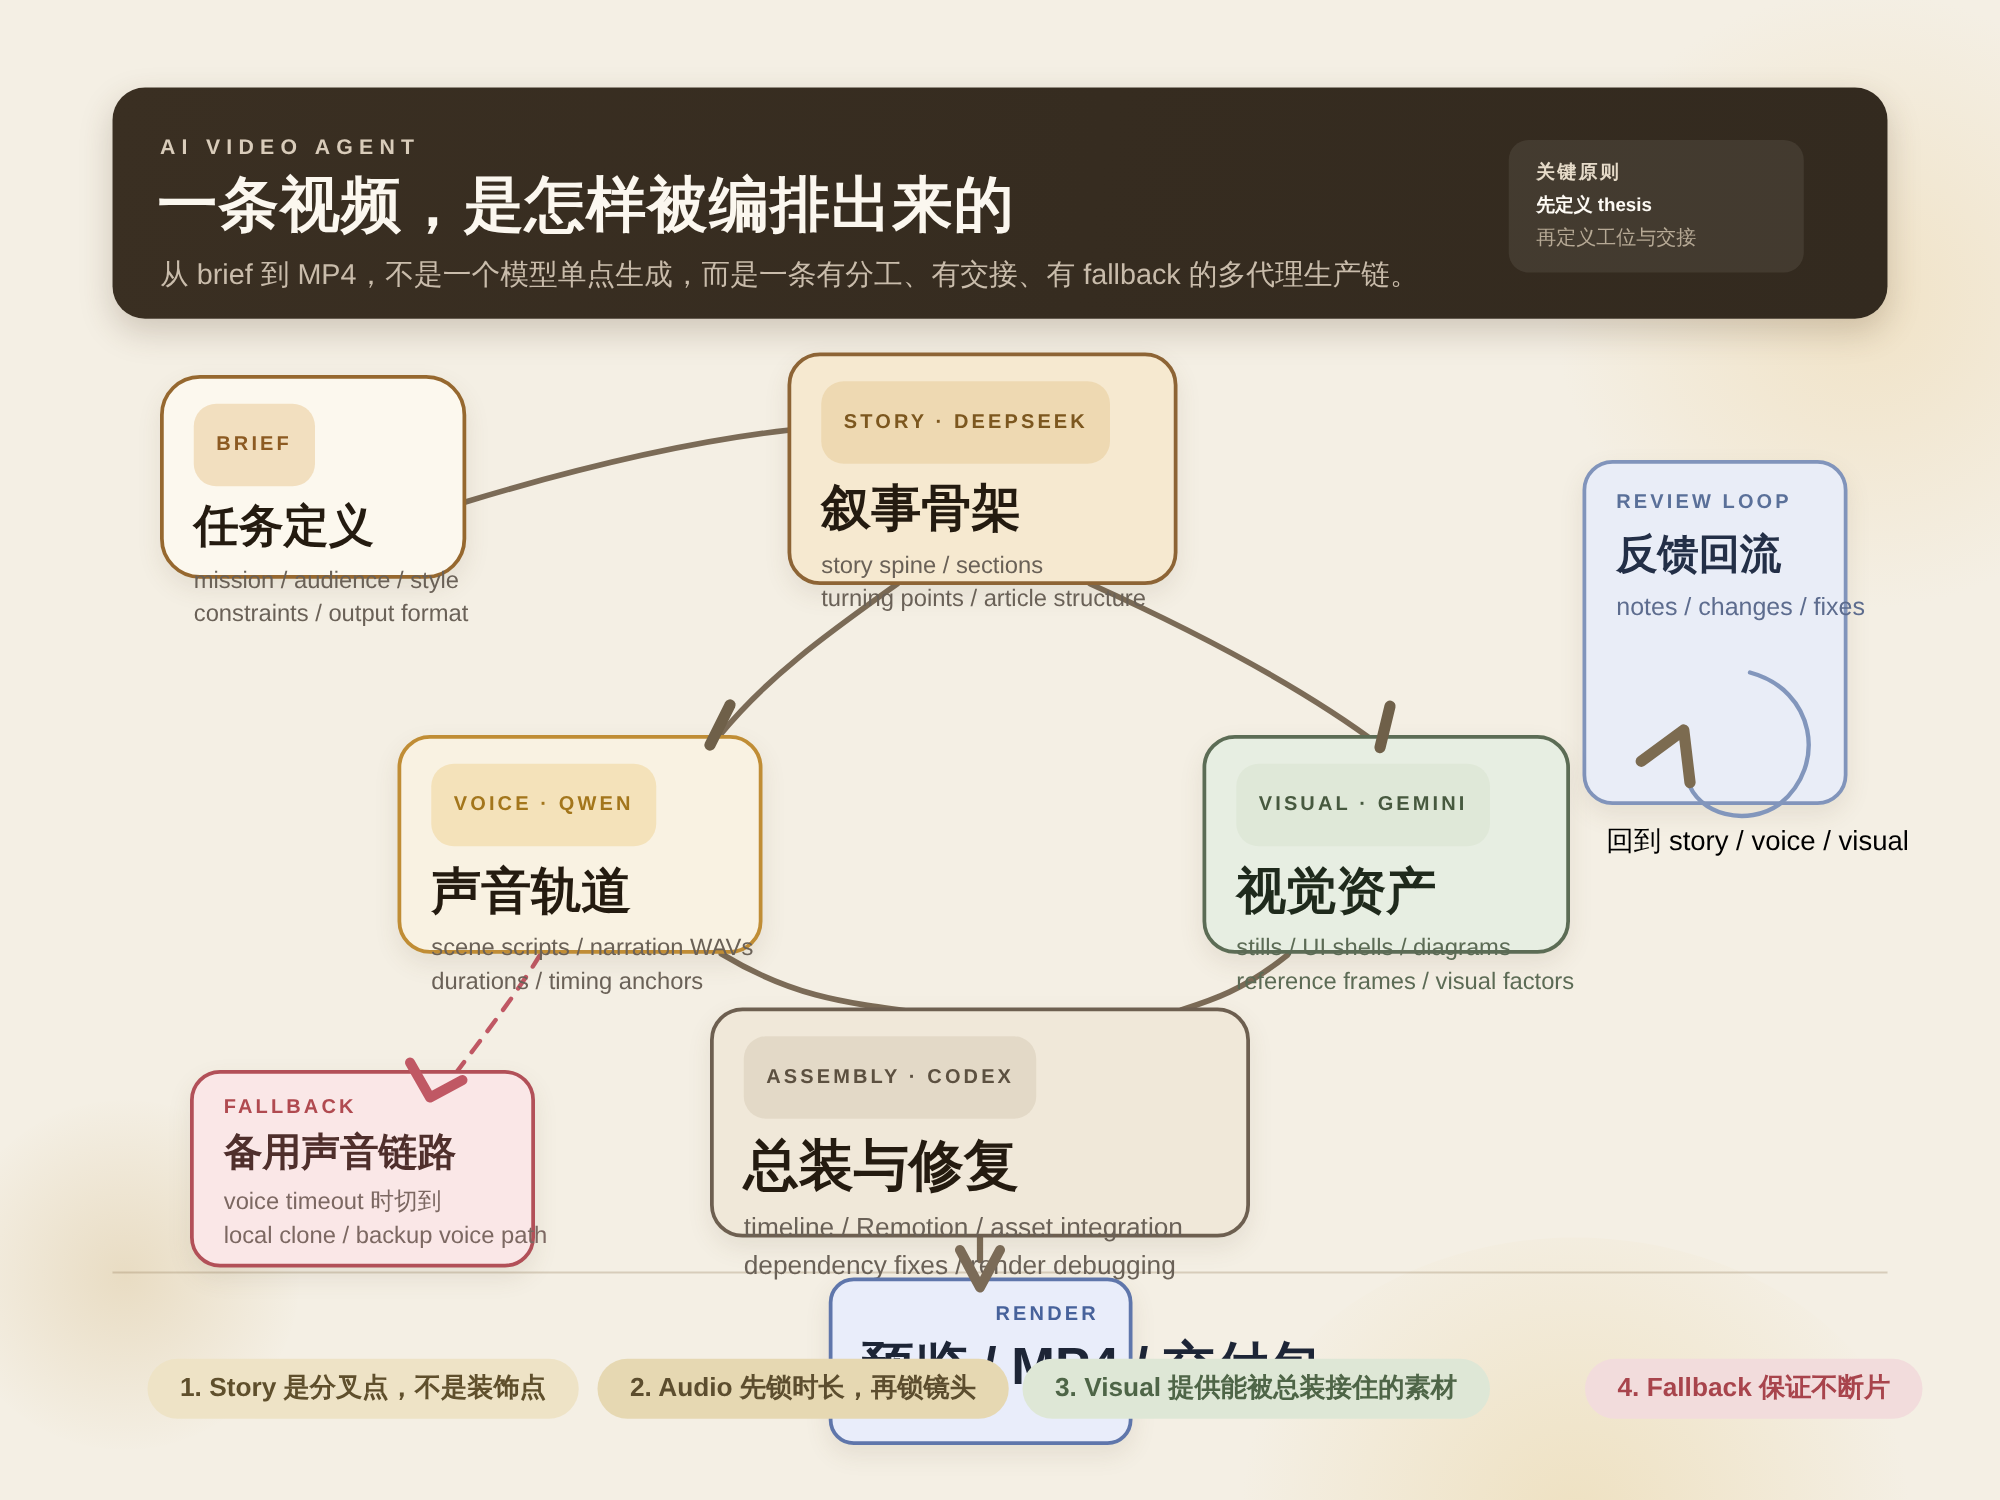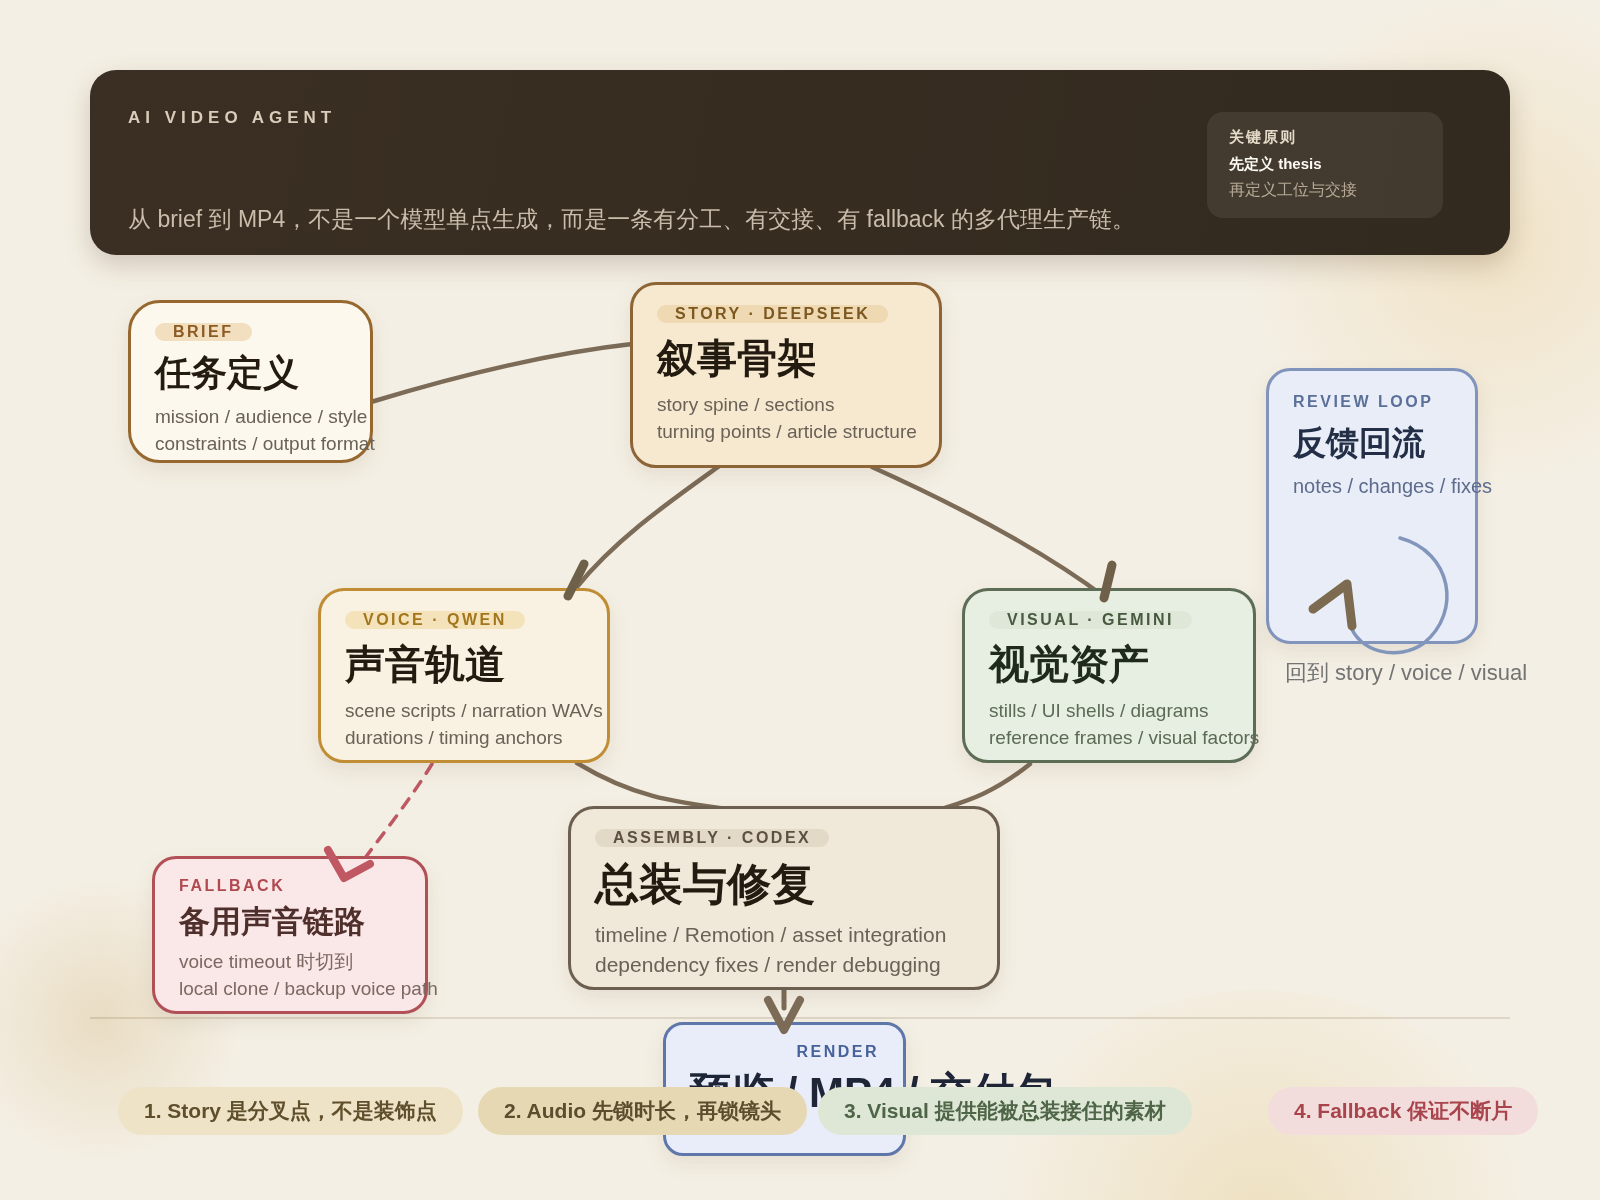--- a/index.html
+++ b/index.html
@@ -34,38 +34,38 @@
     border-radius:16px;background:rgba(255,252,245,.08);padding:16px 22px;
   }
   .badge-label{font-size:15px;font-weight:700;color:#e6dbc9;letter-spacing:2px;}
   .badge-l1{font-size:15px;font-weight:700;color:#fdfaf4;margin-top:8px;}
   .badge-l2{font-size:16px;color:#b6a995;margin-top:6px;}
 
   
   .card{position:absolute;box-sizing:border-box;border-radius:26px;border:3px solid;
     padding:20px 24px;box-shadow:0 8px 20px rgba(95,75,45,.10);}
   .tag{display:inline-block;font-size:16px;font-weight:700;letter-spacing:2.5px;
-    border-radius:18px;padding:0 18px;}
+    border-radius:18px;padding:24px 18px;}
   .tag-plain{padding:2px 0;border-radius:0;background:transparent !important;}
   .card-title{font-weight:800;color:#241b10;margin:8px 0 6px;}
   .card-line{font-size:19px;line-height:1.42;white-space:nowrap;color:#6a6157;}
 
   .card-brief{left:128px;top:300px;width:245px;height:163px;background:#fcf8ee;border-color:#96682f;border-radius:32px;}
   .card-brief .tag{background:#f2dfbf;color:#8c5a22;}
   .card-brief .card-title{font-size:36px;}
 
   .card-story{left:630px;top:282px;width:312px;height:186px;background:#f6e9d0;border-color:#8d6435;}
   .card-story .tag{background:#eed9b2;color:#7c571f;}
   .card-story .card-title{font-size:40px;}
 
   .card-review{left:1266px;top:368px;width:212px;height:276px;background:#e9edf7;border-color:#8194bb;border-radius:24px;}
   .card-review .tag{color:#5a7099;}
   .card-review .card-title{font-size:33px;color:#232f47;}
   .card-review .card-line{color:#5d6c8e;font-size:20px;}
-  .review-caption{position:absolute;left:1285px;top:658px;font-size:22px;color:#737373;}
+  .review-caption{position:absolute;left:1285px;top:658px;font-size:22px;color:#000000;}
 
   .card-voice{left:318px;top:588px;width:292px;height:175px;background:#f9f2e2;border-color:#c08d35;}
   .card-voice .tag{background:#f4e2ba;color:#a3761c;}
   .card-voice .card-title{font-size:40px;}
 
   .card-visual{left:962px;top:588px;width:294px;height:175px;background:#e7eee2;border-color:#5c6c55;}
   .card-visual .tag{background:#dfe8d8;color:#47593f;}
   .card-visual .card-title{font-size:40px;color:#1f2a1c;}
   .card-visual .card-line{color:#5c6b55;}
 
@@ -110,20 +110,21 @@
     <path d="M 718 467 C 665 505, 615 540, 576 588" fill="none" stroke="#7b6b57" stroke-width="4.5" stroke-linecap="round"></path>
     <path d="M 872 467 C 945 500, 1040 548, 1106 598" fill="none" stroke="#7b6b57" stroke-width="4.5" stroke-linecap="round"></path>
     <path d="M 577 763 C 635 798, 675 802, 742 811" fill="none" stroke="#7b6b57" stroke-width="4.5" stroke-linecap="round"></path>
     <path d="M 1030 764 C 995 792, 970 800, 945 808" fill="none" stroke="#7b6b57" stroke-width="4.5" stroke-linecap="round"></path>
     <path d="M 784 990 L 784 1008" fill="none" stroke="#7b6b57" stroke-width="5" stroke-linecap="round"></path>
     <path d="M 432 764 C 410 800, 382 835, 356 870" fill="none" stroke="#c05864" stroke-width="3.5" stroke-linecap="round" stroke-dasharray="11 10"></path>
   </svg>
 
   <div class="header z-cards">
     <div class="kicker">AI VIDEO AGENT</div>
+    <div class="h-title">一条视频，是怎样被编排出来的</div>
     <div class="h-sub">从 brief 到 MP4，不是一个模型单点生成，而是一条有分工、有交接、有 fallback 的多代理生产链。</div>
     <div class="badge">
       <div class="badge-label">关键原则</div>
       <div class="badge-l1">先定义 thesis</div>
       <div class="badge-l2">再定义工位与交接</div>
     </div>
   </div>
 
   <div class="card card-brief z-cards">
     <span class="tag">BRIEF</span>

